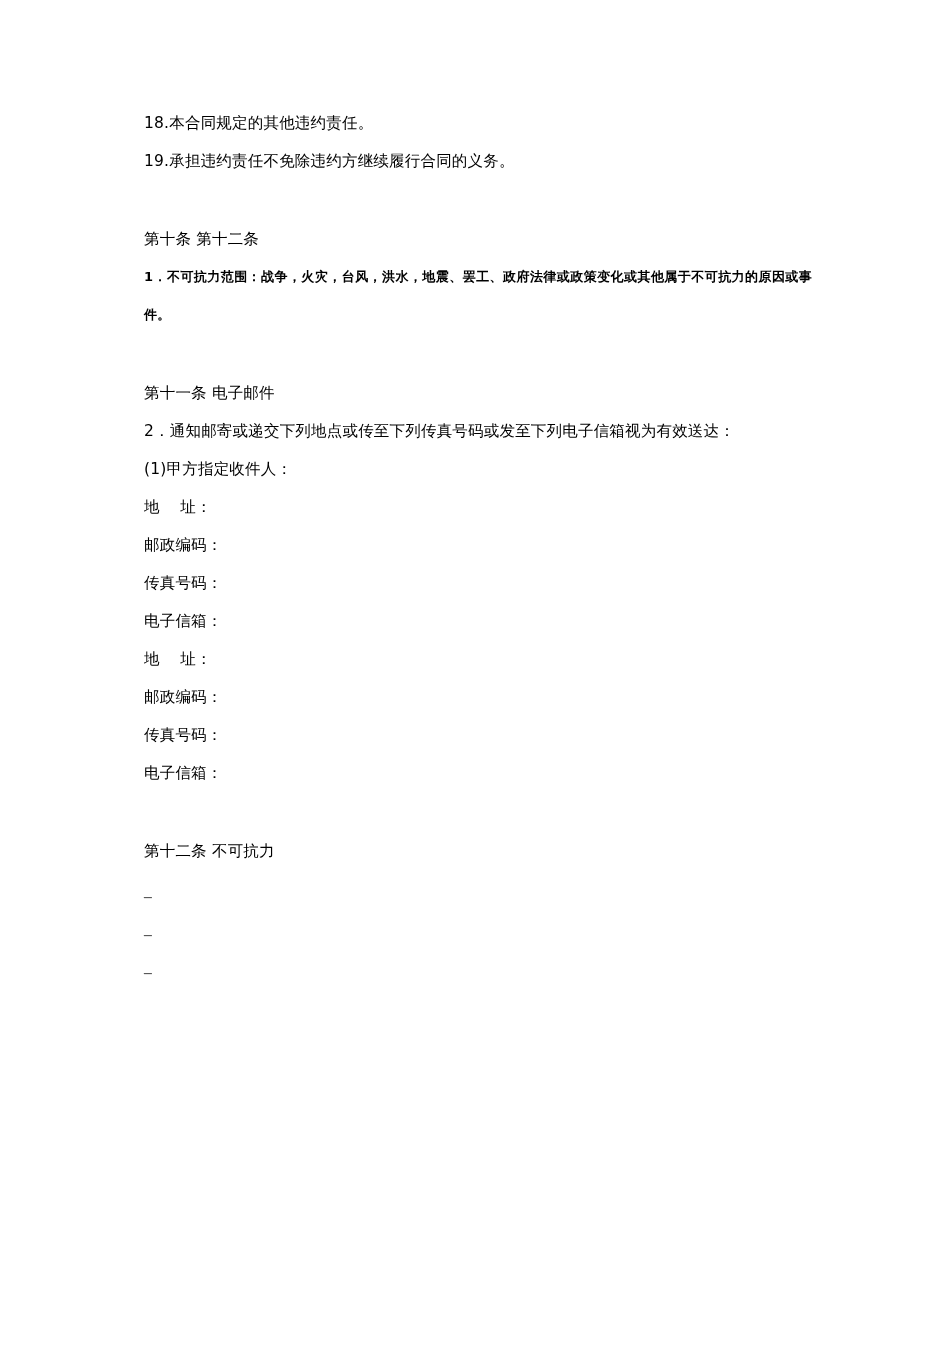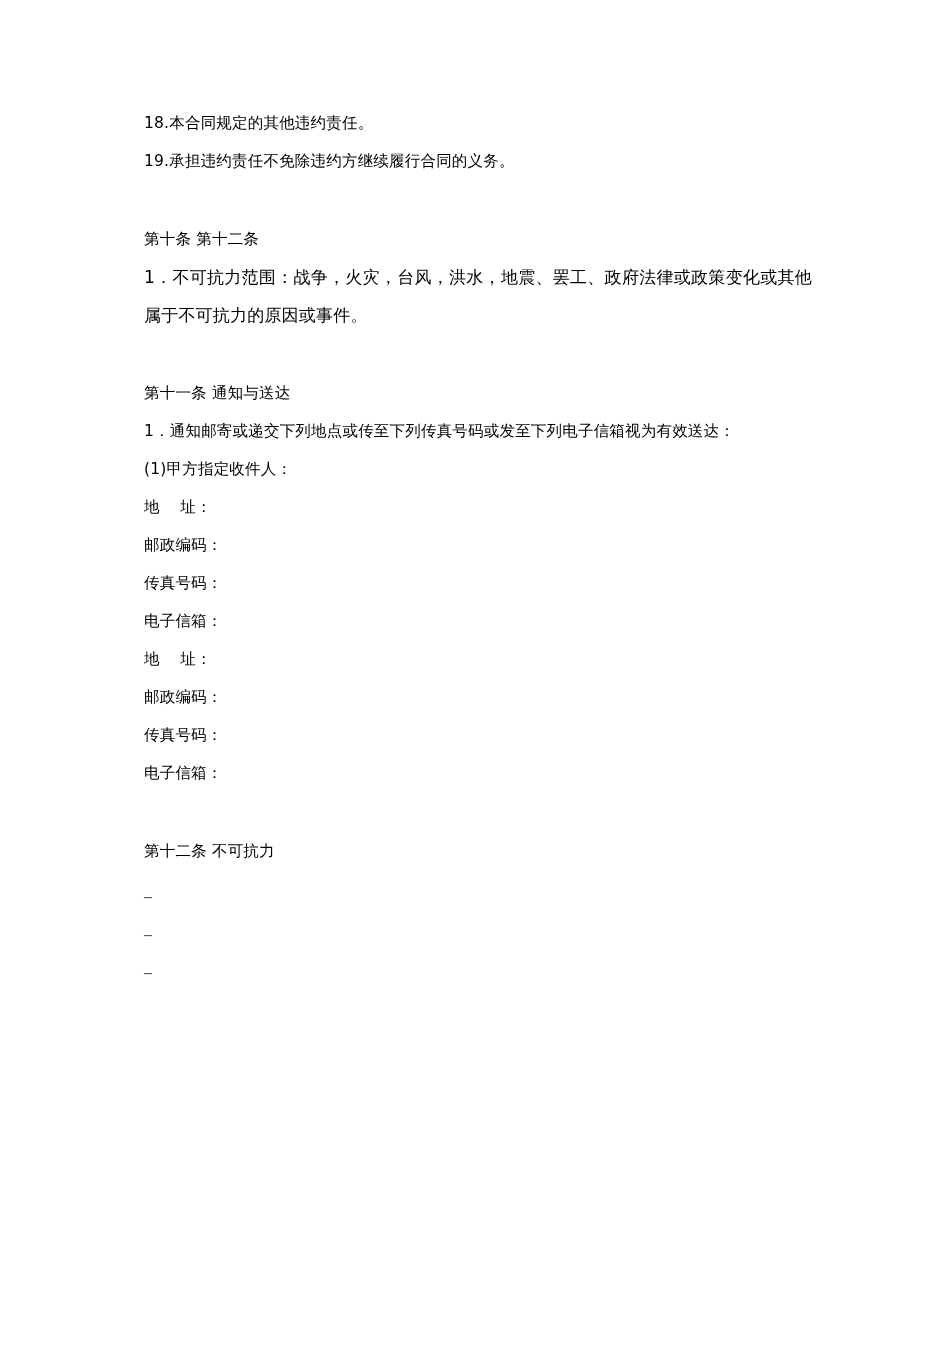--- a/index.html
+++ b/index.html
@@ -25,26 +25,27 @@
     top: 104px;
     width: 668px;
   }
   .line {
     font-size: 15.5px;
     line-height: 38px;
     white-space: pre-wrap;
     letter-spacing: 0.2px;
   }
   .para {
-    font-size: 17px;
+    font-size: 13px;
     line-height: 38px;
     white-space: pre-wrap;
     letter-spacing: 0.2px;
     text-align: justify;
     text-justify: inter-character;
+    font-weight: bold;
   }
   .heading {
     font-size: 15.5px;
     line-height: 38px;
     white-space: pre-wrap;
     letter-spacing: 0.2px;
   }
   .gap-md { height: 40px; }
   .blank-line {
     font-size: 15.5px;
@@ -66,22 +67,22 @@
 <body>
 
 <div class="page">
   <div class="doc-body">
       <div class="line">18.本合同规定的其他违约责任。</div>
       <div class="line">19.承担违约责任不免除违约方继续履行合同的义务。</div>
       <div class="gap-md"></div>
       <div class="heading">第十条 第十二条</div>
       <div class="para">1．不可抗力范围：战争，火灾，台风，洪水，地震、罢工、政府法律或政策变化或其他属于不可抗力的原因或事件。</div>
       <div class="gap-md"></div>
-      <div class="heading">第十一条 通知与送达</div>
-      <div class="line">1．通知邮寄或递交下列地点或传至下列传真号码或发至下列电子信箱视为有效送达：</div>
+      <div class="heading">第十一条 电子邮件</div>
+      <div class="line">2．通知邮寄或递交下列地点或传至下列传真号码或发至下列电子信箱视为有效送达：</div>
       <div class="line">(1)甲方指定收件人：</div>
       <div class="line">地    址：</div>
       <div class="line">邮政编码：</div>
       <div class="line">传真号码：</div>
       <div class="line">电子信箱：</div>
       <div class="line">地    址：</div>
       <div class="line">邮政编码：</div>
       <div class="line">传真号码：</div>
       <div class="line">电子信箱：</div>
       <div class="gap-md"></div>

